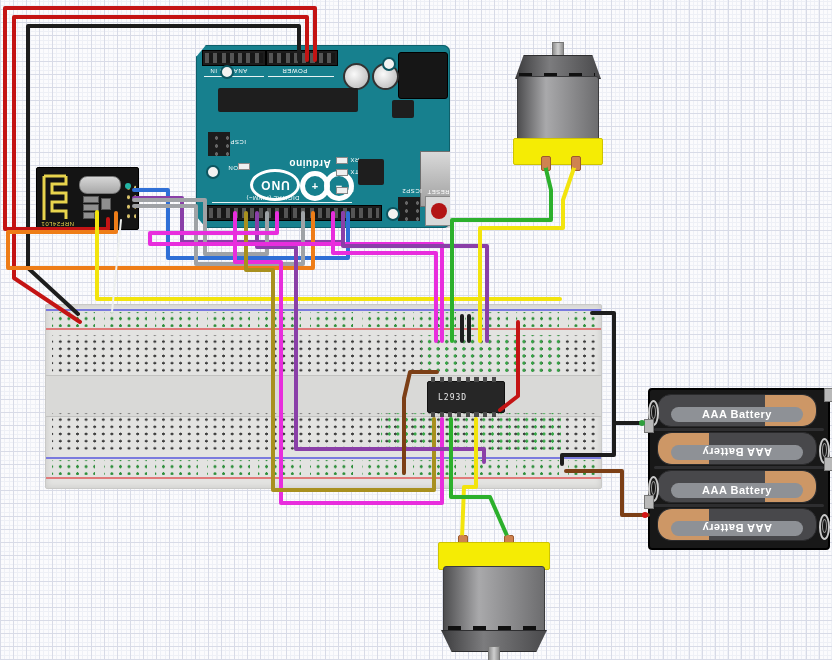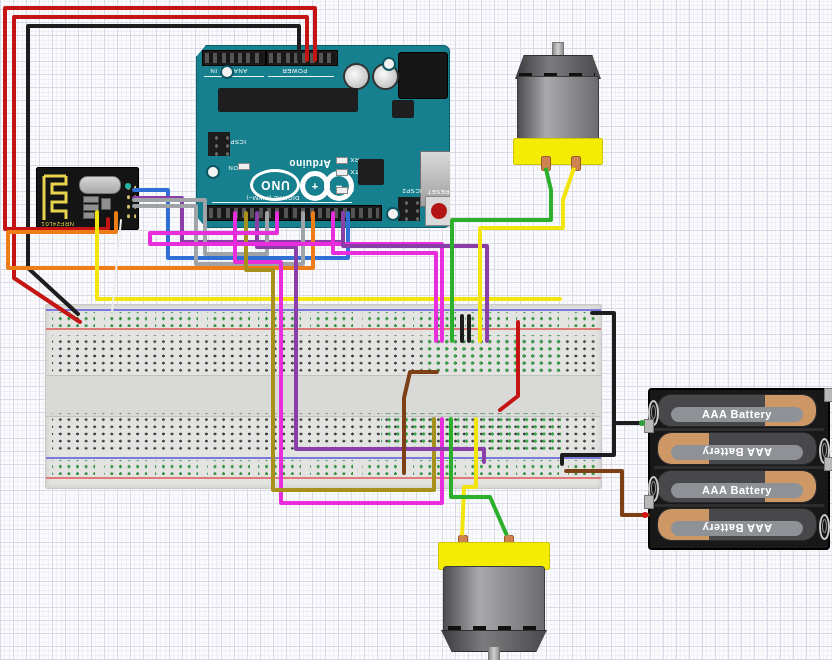--- a/index.html
+++ b/index.html
@@ -106,20 +106,25 @@
     <div class="bb-green" style="left:375px;top:30px;width:140px;height:37px;"></div>
     <div class="bb-channel"></div>
     <div class="bb-holes" style="left:6px;top:108px;width:545px;height:37px;"></div>
     <div class="bb-green" style="left:335px;top:108px;width:180px;height:37px;"></div>
     <div class="bb-railline" style="top:152px;background:#7a7ade;"></div>
     <div class="bb-holes rail" style="left:6px;top:155px;width:545px;height:15px;"></div>
     <div class="bb-railmask" style="left:6px;top:155px;width:545px;height:15px;"></div>
     <div class="bb-railline" style="top:172px;background:#e07a7a;"></div>
   </div>
 
+  <div class="abs chip">
+    <div class="chip-legs-top"></div>
+    <span class="chip-label">L293D</span>
+    <div class="chip-legs-bottom"></div>
+  </div>
 
   <div class="abs battpack">
     <div class="ridge" style="top:38px;"></div>
     <div class="ridge" style="top:76px;"></div>
     <div class="ridge" style="top:114px;"></div>
     <div class="cell normal" style="top:4px;">
       <div class="bat">
           <div class="tan"></div>
         <div class="stripe">
             <span>AAA Battery</span>

